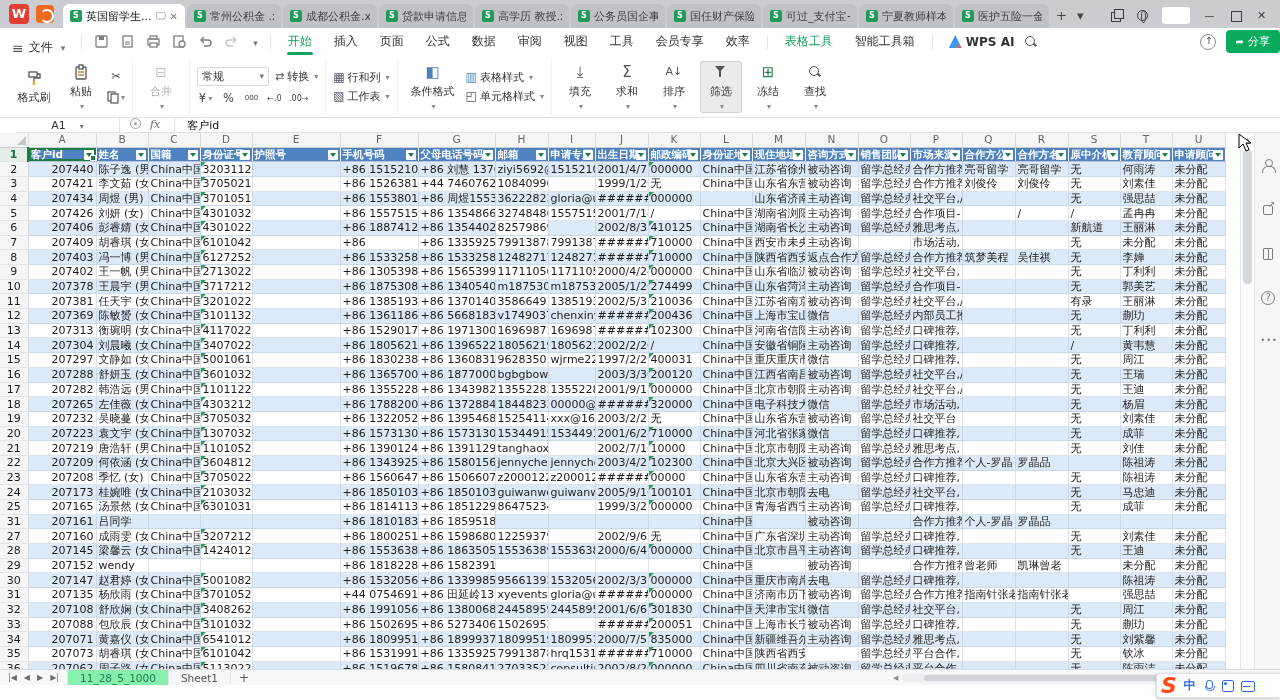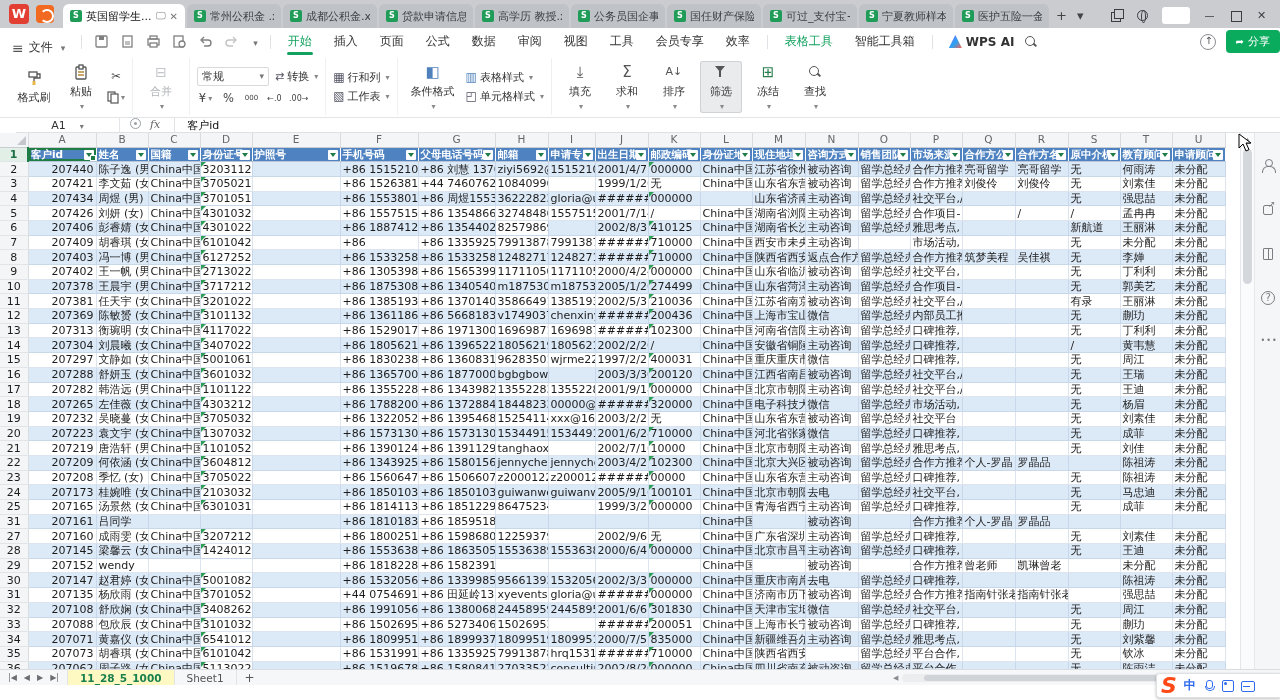--- a/index.html
+++ b/index.html
@@ -146,21 +146,21 @@
 .rs-help::before{content:"?";position:absolute;left:4px;top:0;font-size:10px}
 .rs-help{border:1.3px solid #7a7e83;border-radius:50%}
 .rs-more::before{content:"•••";position:absolute;left:0;top:1px;font-size:8px;letter-spacing:1px}
 
 
 .sheetbar{position:absolute;top:669px;left:0;width:1280px;height:16px;background:#f6f7f8;border-top:1px solid #dadcdf;display:flex;align-items:center;font-size:10.5px;color:#555}
 .snav{display:flex;gap:7px;padding:0 8px;color:#6a6e72;font-size:8px}
 .sn::before{content:"◀"}.sn.r::before{content:"▶"}
 .sn.first::before{content:"|◀"}.sn.last::before{content:"▶|"}
 .stab{height:100%;display:flex;align-items:center;padding:0 12px;border-right:1px solid #e2e4e6}
-.stab.on{background:#fef9c3;color:#19804d;font-weight:bold;border-left:1px solid #e2e4e6}
+.stab.on{background:#86efac;color:#19804d;font-weight:normal;border-left:1px solid #e2e4e6}
 .s-plus{margin-left:8px;color:#555;font-size:12px}
 .s-plus::before{content:"+"}
 .hscroll{position:absolute;left:902px;top:4px;width:372px;height:8px;background:#ecedef;border-radius:4px}
 .hs-thumb{position:absolute;left:22px;top:1px;width:342px;height:6px;background:#d0d3d7;border-radius:3px}
 .hs-arrow{position:absolute;left:893px;top:4px;font-size:7px;color:#8a8d91}
 .hs-arrow::before{content:"◀"}
 
 
 .statusbar{position:absolute;top:685px;left:0;width:1280px;height:15px;background:#f6f7f8;border-top:1px solid #e3e5e7;display:flex;align-items:center;font-size:10.5px;color:#555}
 .st-ico{width:12px;height:12px;border:1.2px solid #8a8d91;border-radius:50%;margin:0 5px 0 8px;position:relative}

